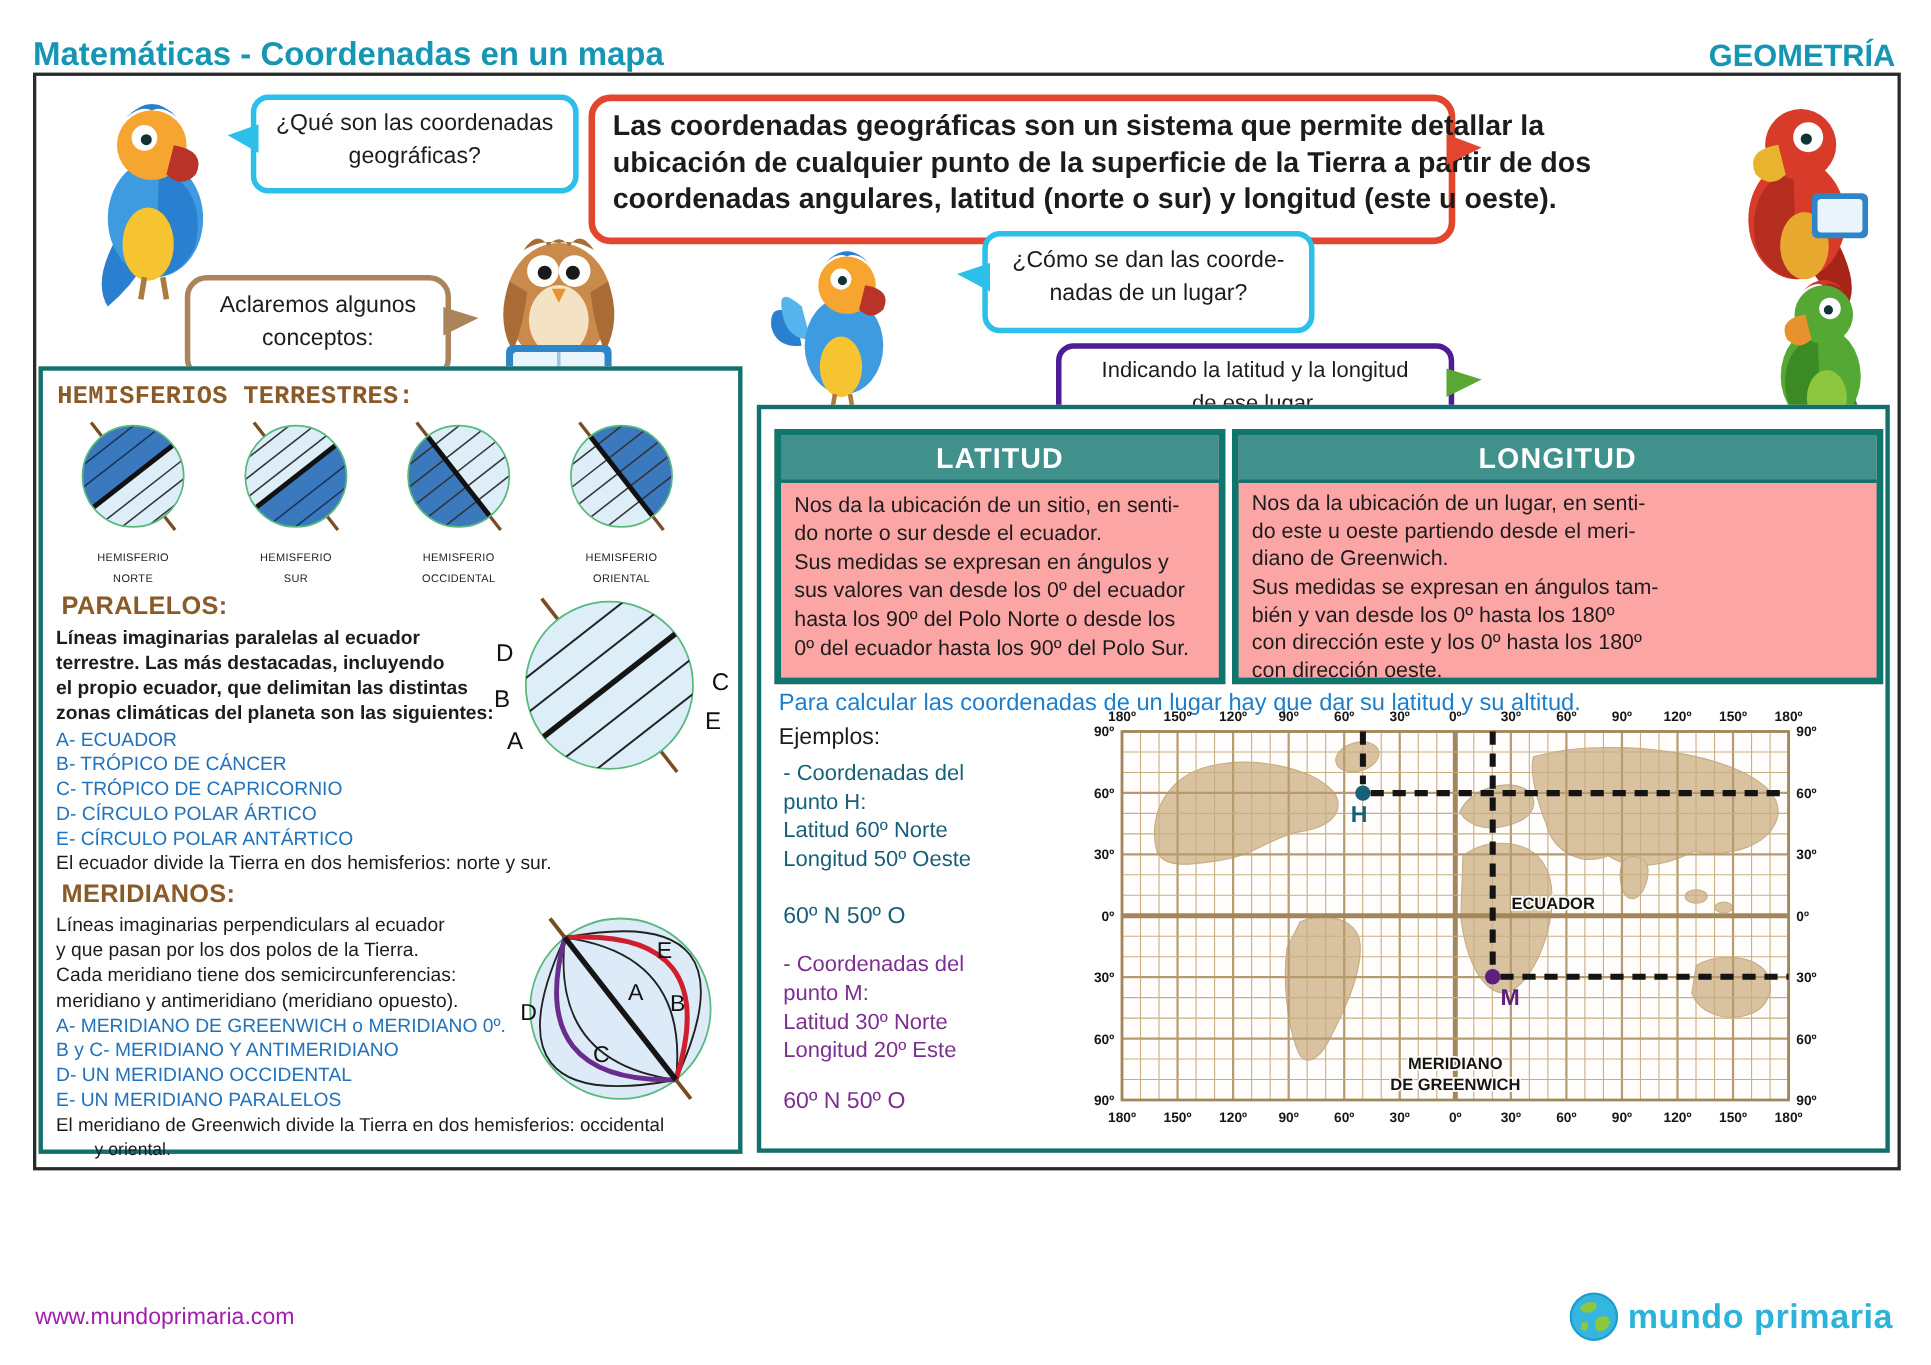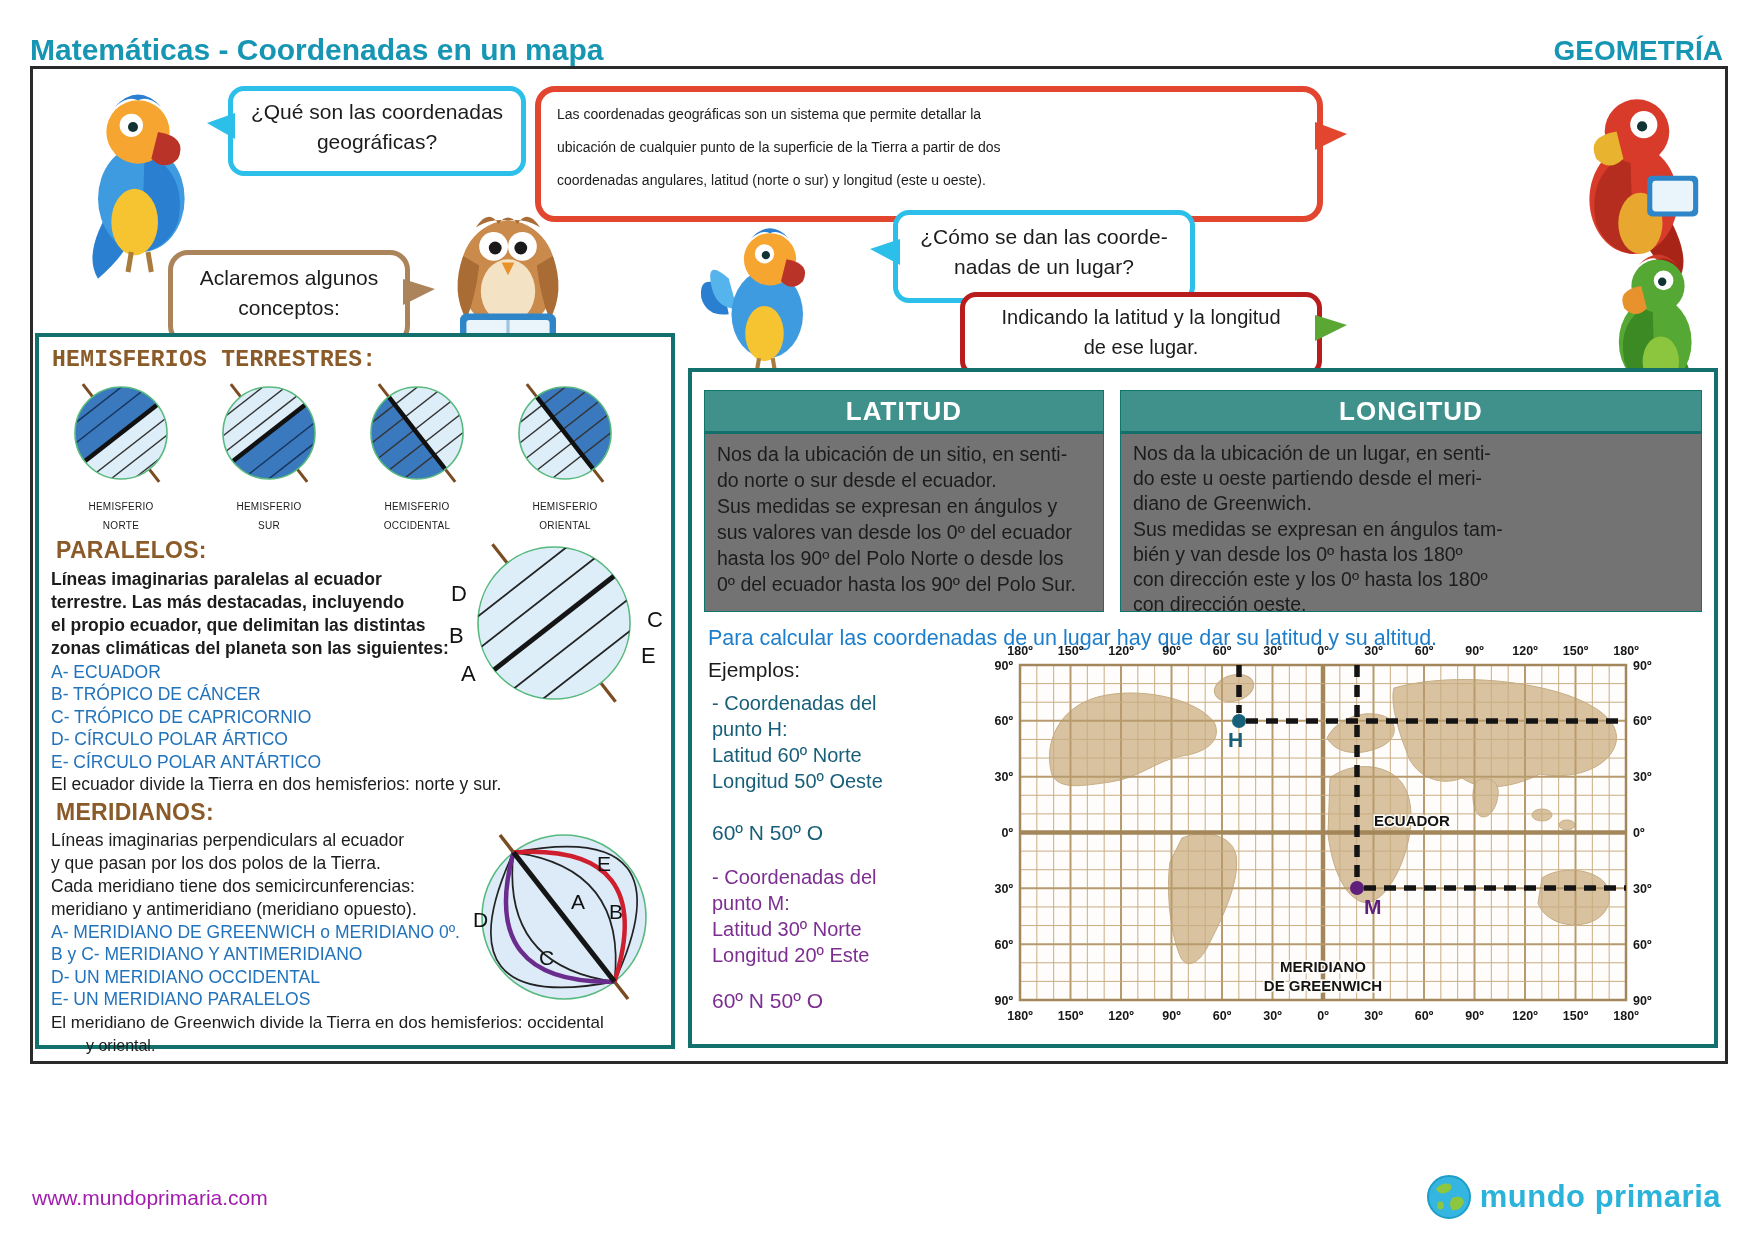--- a/index.html
+++ b/index.html
@@ -13,33 +13,33 @@
   .page-title{font-size:30px;font-weight:bold;color:#1796b4;}
   .corner-label{font-size:28px;font-weight:bold;color:#1796b4;}
   
   .frame{left:30px;top:66px;width:1692px;height:992px;border:3px solid #2a2a2a;background:#fff;}
   
   .bubble{border-radius:16px;background:#fff;text-align:center;}
   .bubble .tail{position:absolute;width:0;height:0;}
   .b-cyan{border:5px solid #2cbfe9;}
   .b-red{border:6px solid #e2462f;border-radius:20px;text-align:left;}
   .b-brown{border:5px solid #ac845c;}
-  .b-green{border:5px solid #b91c1c;}
+  .b-green{border:5px solid #4c1d95;margin-top:20px;}
   .bubble-line{font-size:21px;line-height:30px;}
-  .def-line{font-size:14px;line-height:33px;white-space:nowrap;}
+  .def-line{font-size:26px;line-height:33px;white-space:nowrap;font-weight:bold;}
   
   .panel{border:4px solid #14706c;background:#fff;}
   .brown-h{font-size:23px;font-weight:bold;color:#8a5a28;letter-spacing:.3px;}
   .body-line{font-size:17.5px;line-height:23px;white-space:nowrap;}
   .blue-line{font-size:17.5px;line-height:22.4px;color:#2273bb;white-space:nowrap;}
   .hemi-row{display:flex;}
   .hemi-fig{width:148px;text-align:center;}
   .hemi-label{font-size:10px;line-height:19px;letter-spacing:.3px;}
   
-  .defbox{border:1px solid #0f766e;background:#737373;}
+  .defbox{border:6px solid #0f766e;background:#fca5a5;}
   .defbox .bar{height:40px;background:#40908c;border-bottom:3px solid #14706c;
     color:#fff;font-weight:bold;font-size:26px;text-align:center;line-height:40px;letter-spacing:1px;}
   .defbox .bodytxt{padding:7px 12px 0 12px;}
   .lat-line{font-size:19.5px;line-height:26px;white-space:nowrap;}
   .lon-line{font-size:19.5px;line-height:25.2px;white-space:nowrap;}
   .lead-line{font-size:21.5px;color:#1d7ecb;white-space:nowrap;}
   .ej-h{font-size:21px;color:#1c1c1c;}
   .ex-teal{color:#175f78;font-size:20px;line-height:26px;white-space:nowrap;}
   .ex-purple{color:#7c2e91;font-size:20px;line-height:26px;white-space:nowrap;}
   .ex-sum{font-size:21px;}

